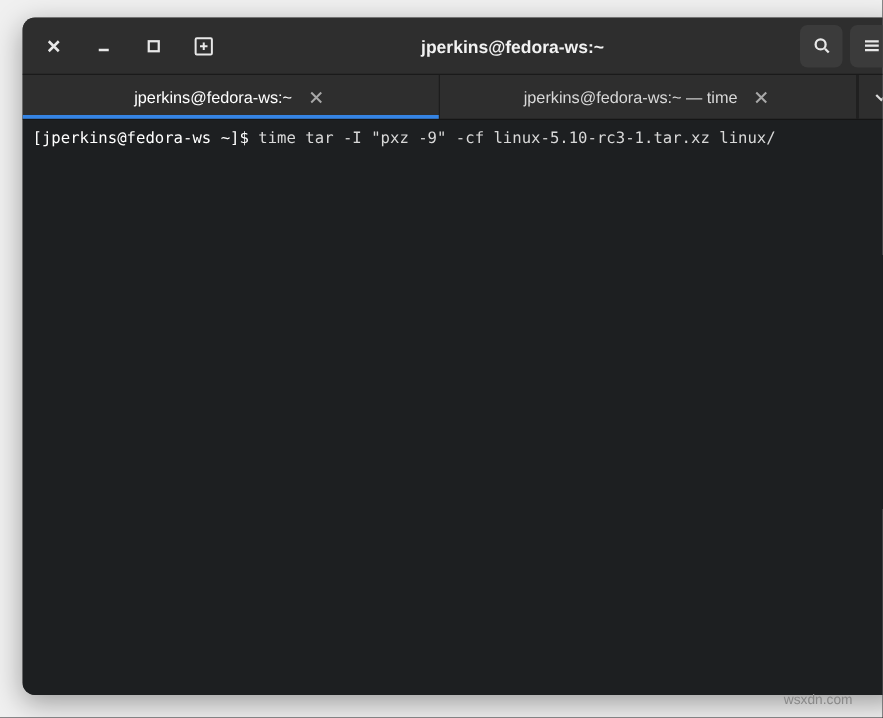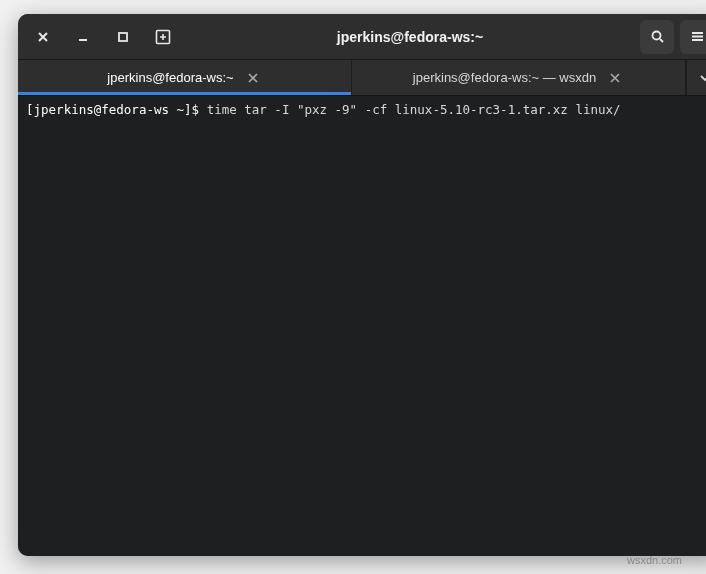--- a/index.html
+++ b/index.html
@@ -157,21 +157,21 @@
   <div class="tabbar">
     <div class="tab active">
       <span>jperkins@fedora-ws:~</span>
       <span class="close">
         <svg width="10" height="10" viewBox="0 0 10 10">
             <path d="M1 1 L9 9 M9 1 L1 9" stroke="currentColor" stroke-width="1.6"></path>
           </svg>
       </span>
     </div>
     <div class="tab">
-      <span>jperkins@fedora-ws:~ — wsxdn</span>
+      <span>jperkins@fedora-ws:~ — time</span>
       <span class="close">
         <svg width="10" height="10" viewBox="0 0 10 10">
             <path d="M1 1 L9 9 M9 1 L1 9" stroke="currentColor" stroke-width="1.6"></path>
           </svg>
       </span>
     </div>
     <div class="tabmenu">
       <svg width="12" height="12" viewBox="0 0 12 12">
           <path d="M2 4 L6 8 L10 4" stroke="currentColor" stroke-width="1.8" fill="none"></path>
         </svg>

